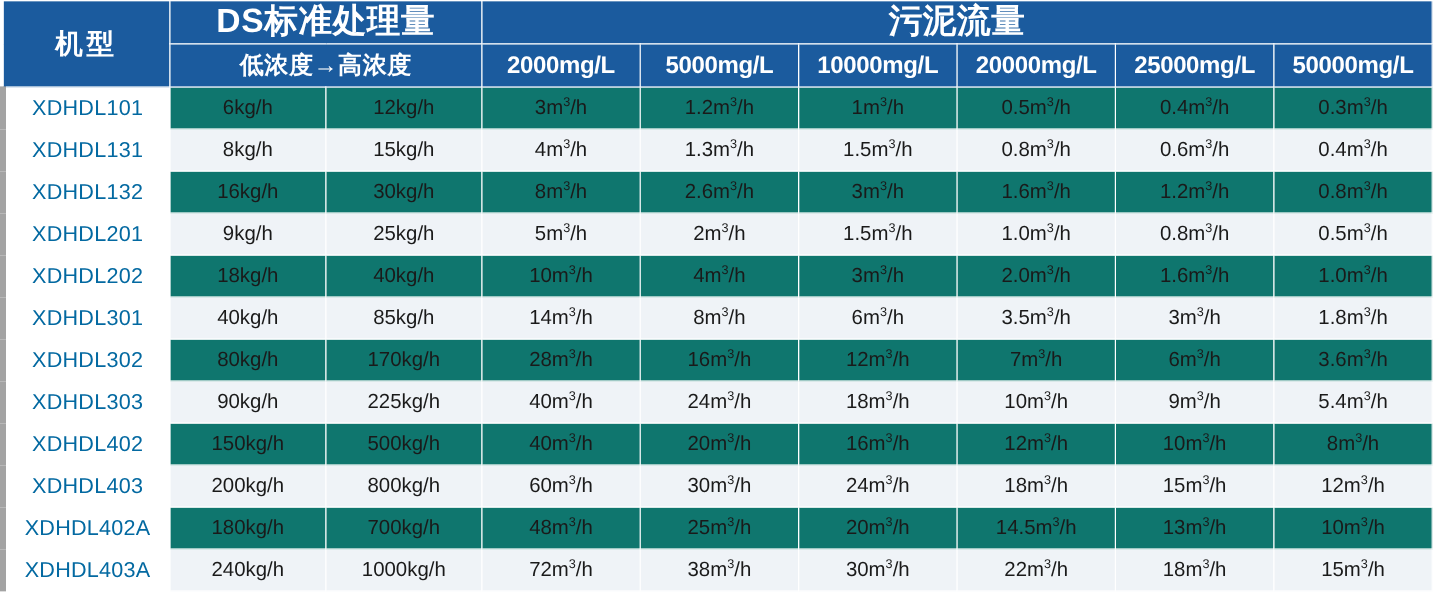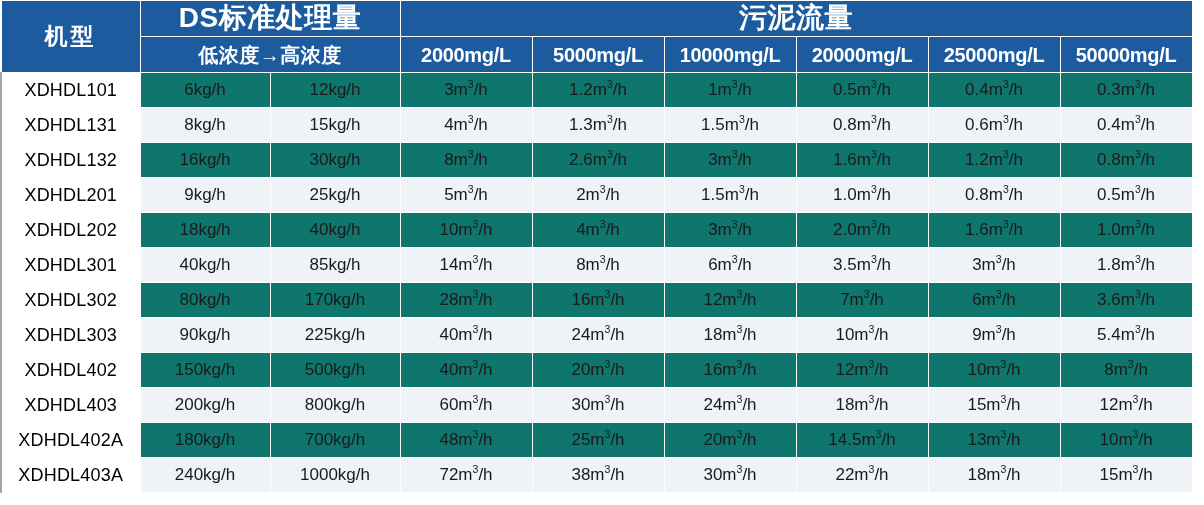--- a/index.html
+++ b/index.html
@@ -54,24 +54,24 @@
   tbody td {
     font-size: 17px;
     color: #1a1a1a;
     height: 34px;
     border: 1px solid #ffffff;
   }
   tbody tr.odd td { background: #0f766e; }
   tbody tr.even td { background: #eff3f7; }
   tbody td.model {
     background: #ffffff !important;
-    color: #000000;
+    color: #0369a1;
     font-size: 18px;
     letter-spacing: 0.2px;
-    border-left: 2px solid #a3a3a3;
+    border-left: 5px solid #a3a3a3;
     border-right: 1px solid #ffffff;
   }
   tbody tr.odd td.model { background: #ffffff !important; }
   sup {
     font-size: 0.62em;
     vertical-align: super;
     line-height: 0;
   }
   
   col.c-model { width: 139px; }

